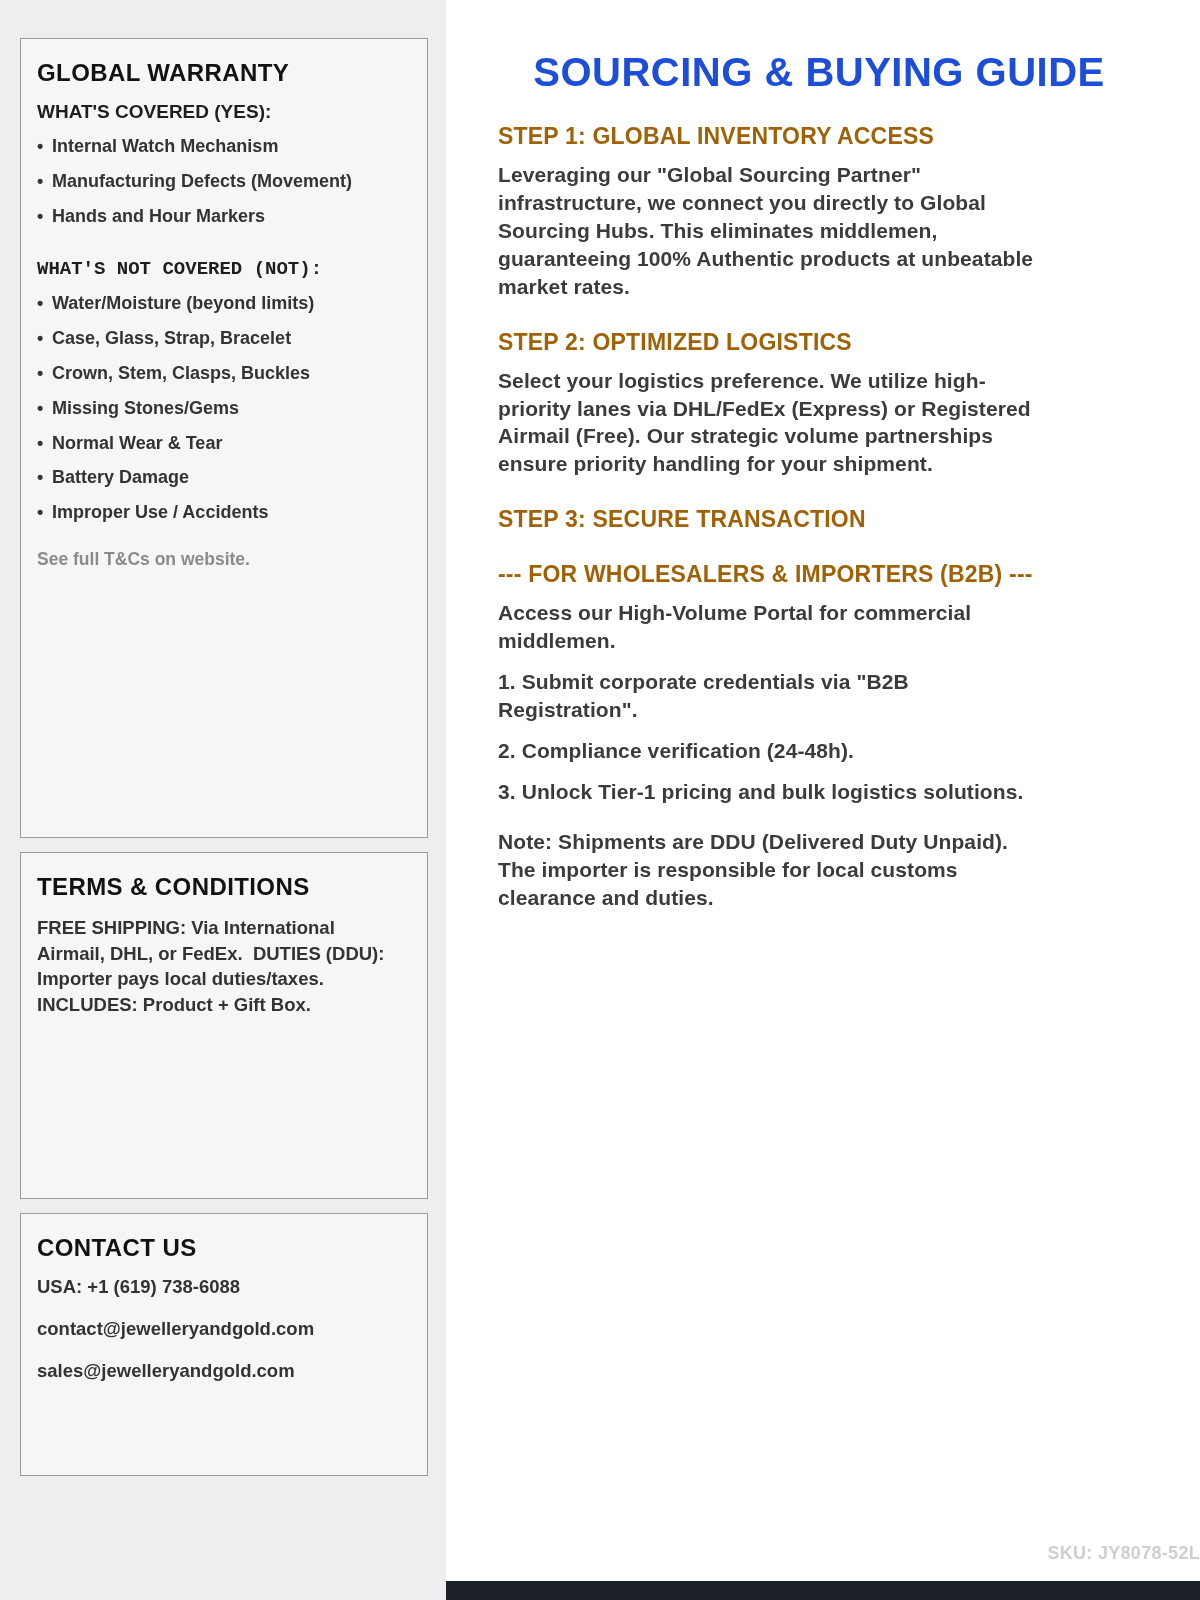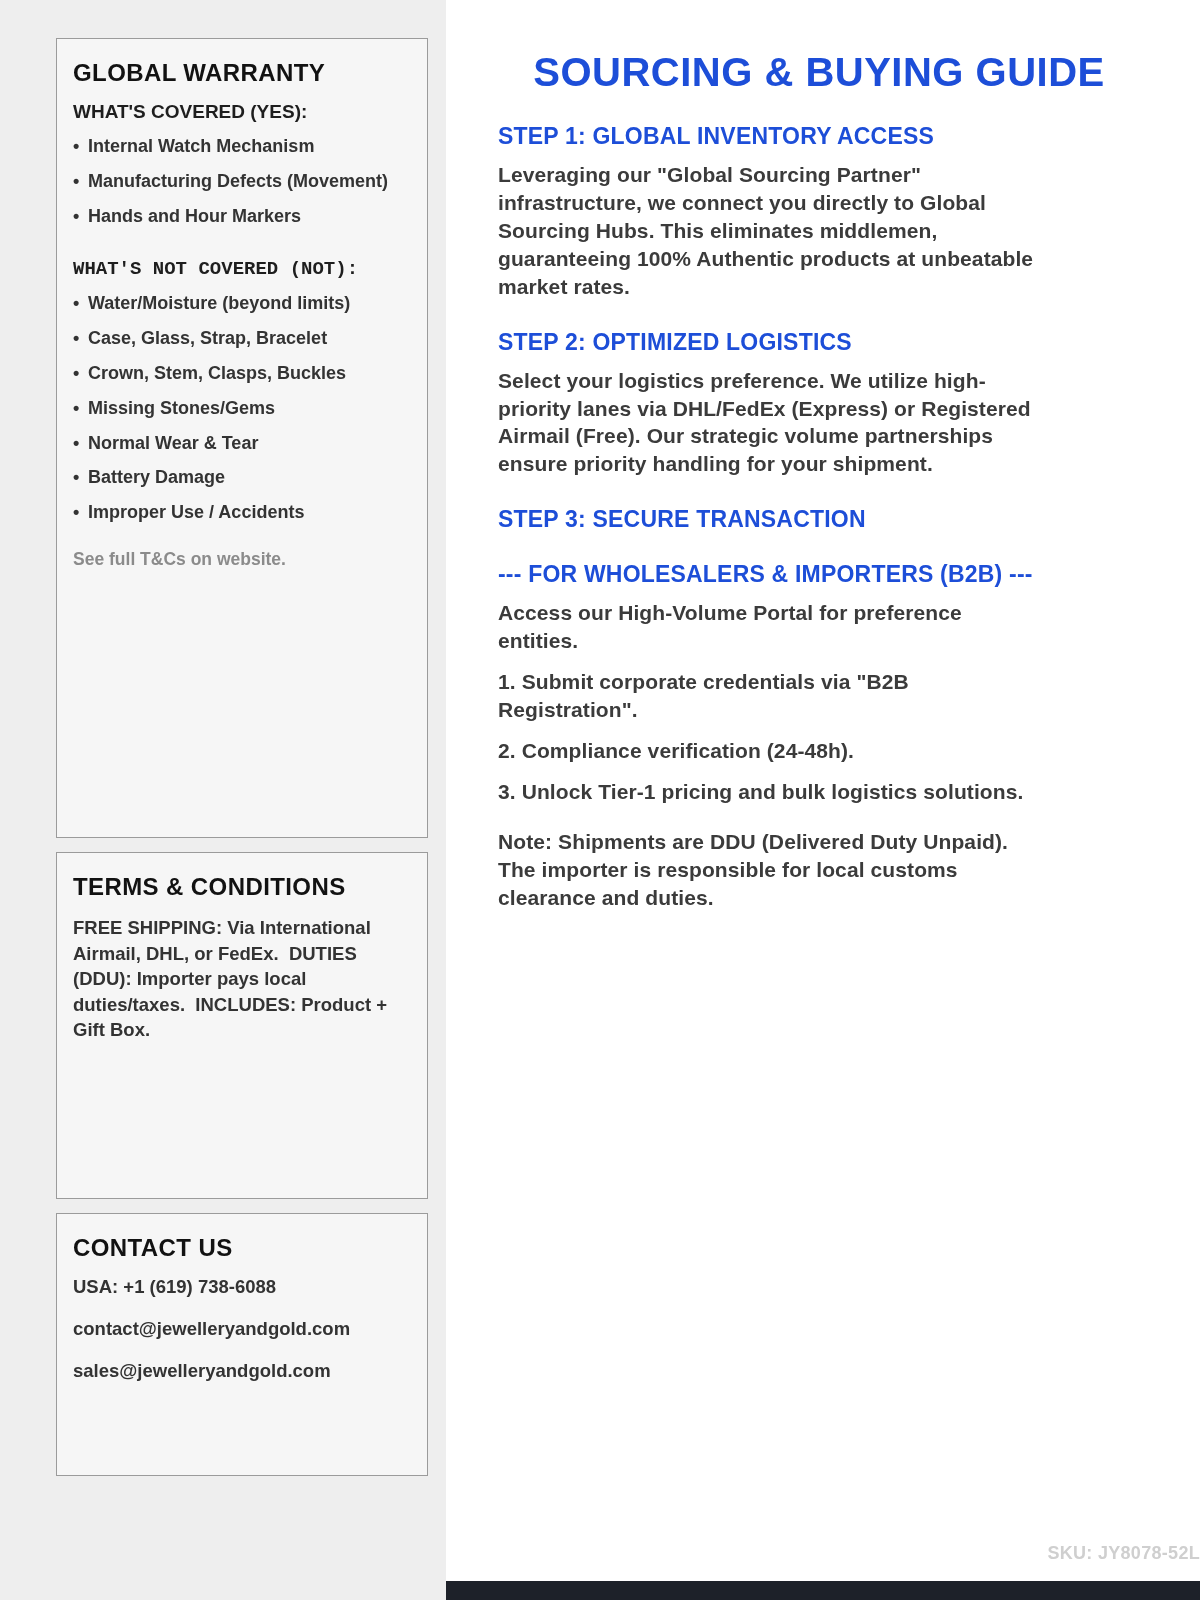--- a/index.html
+++ b/index.html
@@ -20,21 +20,20 @@
     width: 446px;
     flex-shrink: 0;
     background: #eeeeee;
     padding: 38px 18px 0 20px;
   }
   .box {
     background: #f6f6f6;
     border: 1px solid #9b9b9b;
     padding: 20px 18px 18px 16px;
     margin-bottom: 14px;
-    margin-left: 36px;
   }
   .box-warranty { height: 800px; }
   .box-terms    { height: 347px; }
   .box-contact  { height: 263px; }
 
   .box h2 {
     font-size: 24px;
     font-weight: 800;
     color: #121212;
     letter-spacing: 0.4px;
@@ -99,21 +98,21 @@
     font-size: 40px;
     font-weight: 800;
     color: #1d4ed8;
     text-align: center;
     letter-spacing: 0.5px;
     margin-bottom: 28px;
   }
   .step h2, .b2b h2 {
     font-size: 23px;
     font-weight: 800;
-    color: #1d4ed8;
+    color: #a16207;
     letter-spacing: 0.2px;
     margin: 28px 0 11px 0;
   }
   .step:first-of-type h2 { margin-top: 0; }
   .step p, .b2b p {
     font-size: 21px;
     font-weight: 600;
     color: #3b3b3b;
     line-height: 1.33;
     max-width: 545px;
@@ -199,21 +198,21 @@
       <p>Select your logistics preference. We utilize high-priority lanes via DHL/FedEx (Express) or Registered Airmail (Free). Our strategic volume partnerships ensure priority handling for your shipment.</p>
     </section>
 
     <section class="step">
       <h2>STEP 3: SECURE TRANSACTION</h2>
     </section>
 
 
     <section class="b2b">
       <h2>--- FOR WHOLESALERS &amp; IMPORTERS (B2B) ---</h2>
-      <p>Access our High-Volume Portal for preference entities.</p>
+      <p>Access our High-Volume Portal for commercial middlemen.</p>
       <p>1. Submit corporate credentials via "B2B Registration".</p>
       <p>2. Compliance verification (24-48h).</p>
       <p>3. Unlock Tier-1 pricing and bulk logistics solutions.</p>
       <p class="note">Note: Shipments are DDU (Delivered Duty Unpaid). The importer is responsible for local customs clearance and duties.</p>
     </section>
 
     <div class="sku">SKU: JY8078-52L</div>
     <div class="footer-bar"></div>
 
   </main>

